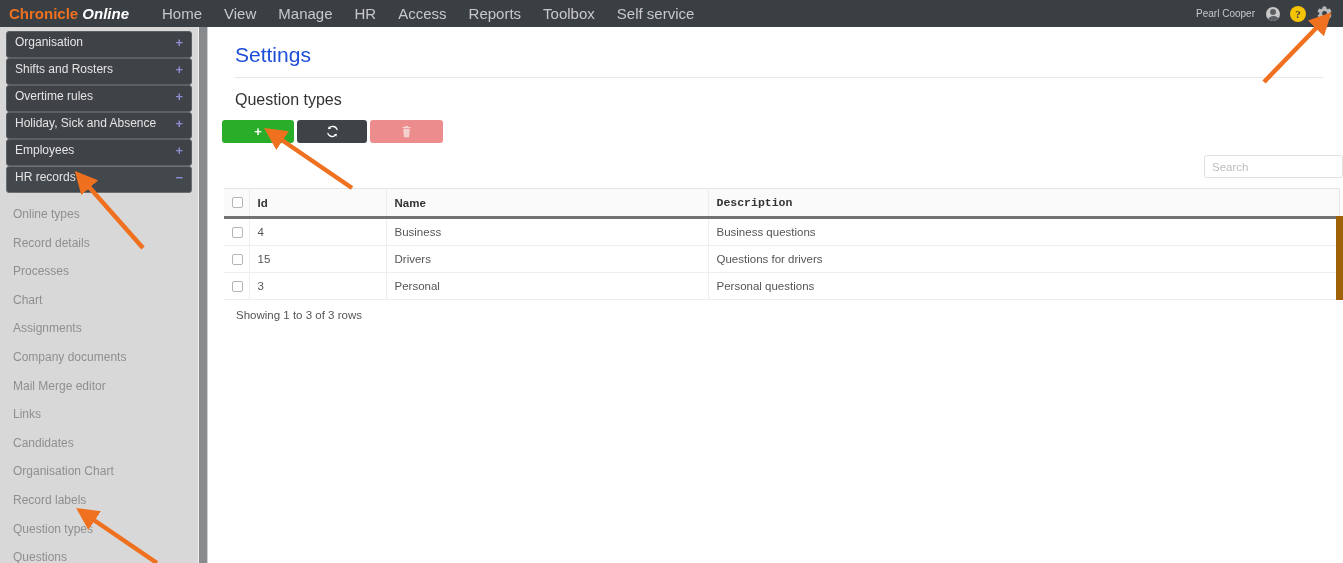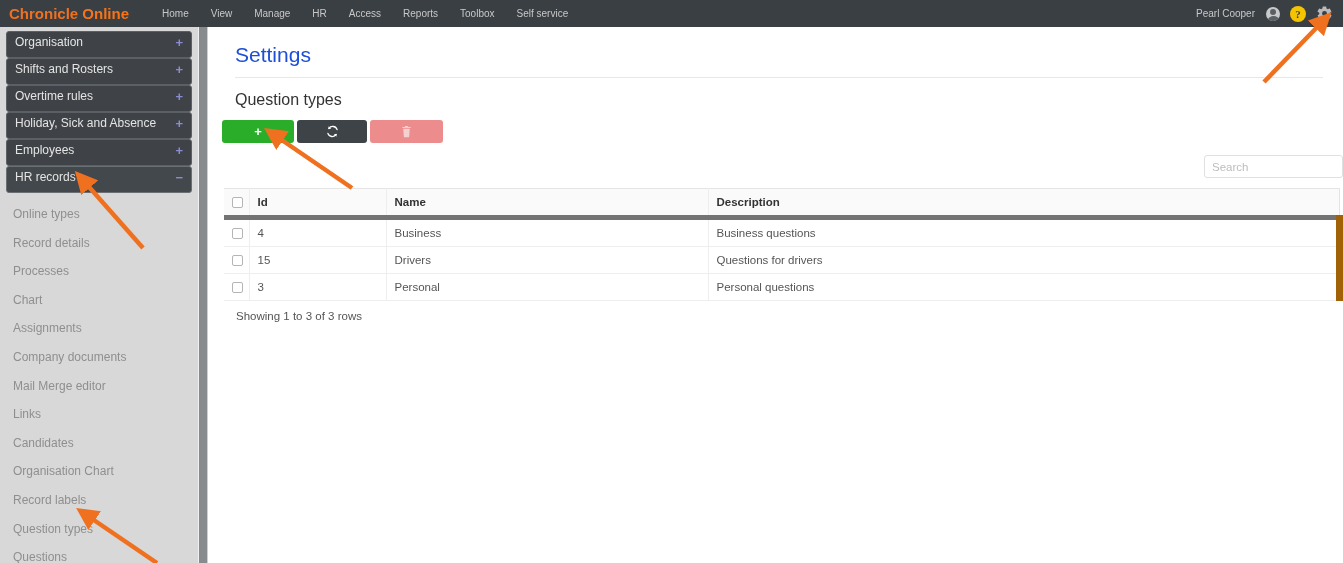--- a/index.html
+++ b/index.html
@@ -19,23 +19,23 @@
     background: #3a3f44;
     display: flex; align-items: center;
     z-index: 20;
   }
   #brand {
     font-size: 15px; font-weight: bold;
     margin-left: 9px; margin-right: 22px;
     white-space: nowrap; line-height: 1;
   }
   #brand .b1 { color: #ef7120; }
-  #brand .b2 { color: #f97316; }
+  #brand .b2 { color: #ffffff; font-style: italic; }
   .navlink {
-    color: #c8c8c8; font-size: 10px;
+    color: #c8c8c8; font-size: 15px;
     padding: 0 11px; line-height: 27px; height: 27px;
     white-space: nowrap; cursor: pointer;
   }
   #nav-right {
     position: absolute; right: 0; top: 0; height: 27px;
     display: flex; align-items: center; padding-right: 5px;
   }
   #username { color: #c8c8c8; font-size: 10px; margin-right: 6px; white-space: nowrap; }
   .nav-icon { display: inline-flex; align-items: center; justify-content: center;
               margin: 0 5px; cursor: pointer; }
@@ -155,27 +155,27 @@
     background: #fff;
     font-family: "Liberation Sans", sans-serif;
   }
   #search-input::placeholder { color: #bdbdbd; }
 
   #table-wrap { margin: 11px 0 0 16px; width: 1119px; }
   table { border-collapse: collapse; width: 100%; table-layout: fixed; }
   thead th {
     background: #fafafa;
     border-top: 1px solid #e4e4e4;
-    border-bottom: 5px solid #737373;
+    border-bottom: 3px solid #737373;
     border-right: 1px solid #eeeeee;
     font-size: 11.5px; font-weight: bold; color: #333;
     text-align: left; padding: 7px 8px; height: 27px;
     white-space: nowrap;
   }
-  thead th:last-child { border-right: 1px solid #e4e4e4; }
+  thead th:last-child { border-right: 1px solid #e4e4e4; font-family: Liberation Mono, monospace; }
   thead th.cbcol, tbody td.cbcol { width: 25px; padding-left: 8px; padding-right: 0; }
   thead th.idcol, tbody td.idcol { width: 137px; }
   thead th.namecol, tbody td.namecol { width: 322px; }
   tbody td {
     border-bottom: 1px solid #eeeeee;
     border-right: 1px solid #eeeeee;
     font-size: 11.5px; color: #555;
     padding: 7px 8px; height: 26px;
     background: #fff;
     white-space: nowrap;

